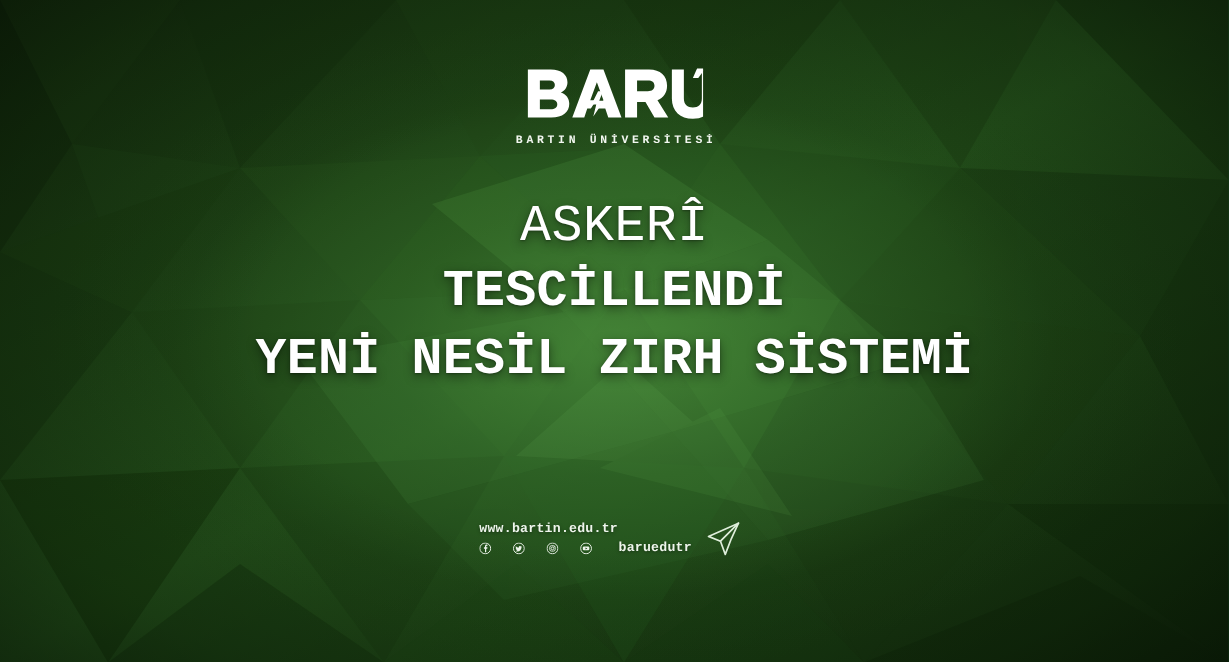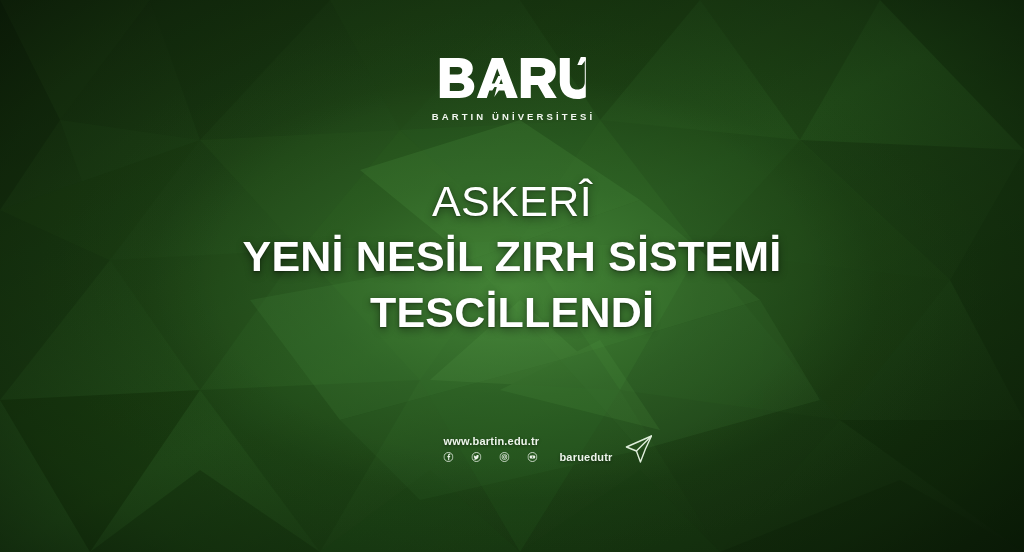--- a/index.html
+++ b/index.html
@@ -5,21 +5,21 @@
   html, body {
     margin: 0;
     padding: 0;
     background: #000;
   }
   .stage {
     position: relative;
     width: 1024px;
     height: 552px;
     overflow: hidden;
-    font-family: Liberation Sans, sans-serif;
+    font-family: Liberation Mono, monospace;
     background: #14532d;
   }
 
   
   .bg-layer {
     position: absolute;
     inset: 0;
     width: 100%;
     height: 100%;
     display: block;
@@ -91,35 +91,34 @@
     text-shadow: 0 3px 9px rgba(0,0,0,0.45), 0 1px 2px rgba(0,0,0,0.35);
   }
   .line-thin {
     font-weight: 300;
     letter-spacing: 0.4px;
   }
   .line-bold {
     font-weight: 800;
     letter-spacing: 0.2px;
   }
-  .l1 { font-size: 43px; line-height: 52px; margin-top: 12px; }
+  .l1 { font-size: 43px; line-height: 52px; }
   .l2 { font-size: 43px; line-height: 54px; }
   .l3 { font-size: 43px; line-height: 56px; margin-top: 1px; }
   .l4 { font-size: 43px; line-height: 56px; }
 
   
   .footer {
     position: absolute;
     top: 428px;
     left: 50%;
     transform: translateX(-50%);
     display: flex;
     align-items: center;
     gap: 6px;
-    margin-left: 40px;
   }
   .footer-text {
     display: flex;
     flex-direction: column;
     align-items: flex-start;
     color: #eef5ec;
   }
   .site-url {
     font-size: 11px;
     font-weight: 600;
@@ -235,22 +234,22 @@
           <path d="M244 4 h20 v48 c0 10 6 15 15 15 s15-5 15-15 V4 h20 v48 c0 21-14 34-35 34 s-35-13-35-34 Z"></path>
 
           <path d="M286 -14 l14 0 -12 16 -9 0 Z" transform="translate(0,16)"></path>
         </g>
       </svg>
       <div class="logo-sub">BARTIN ÜNİVERSİTESİ</div>
     </div>
 
     <div class="headline">
       <span class="line line-thin l1">ASKERÎ</span>
+      <span class="line line-bold l4">TESCİLLENDİ</span>
       <span class="line line-bold l3">YENİ NESİL ZIRH SİSTEMİ</span>
-      <span class="line line-bold l4">TESCİLLENDİ</span>
     </div>
 
     <div class="footer">
       <div class="footer-text">
         <div class="site-url">www.bartin.edu.tr</div>
         <div class="social-row">
           <svg class="social-icon" viewBox="0 0 20 20">
             <circle cx="10" cy="10" r="9" fill="none" stroke="#eef5ec" stroke-width="1.6"></circle>
             <path d="M11.6 10.4 h1.7 l.3-2.3 h-2 V6.8 c0-.7.2-1.1 1.1-1.1 h1 V3.6 c-.2 0-.8-.1-1.5-.1 -1.6 0-2.7.9-2.7 2.7 v1.9 H7.8 v2.3 h1.7 v5.9 h2.1 Z" fill="#eef5ec"></path>
           </svg>

